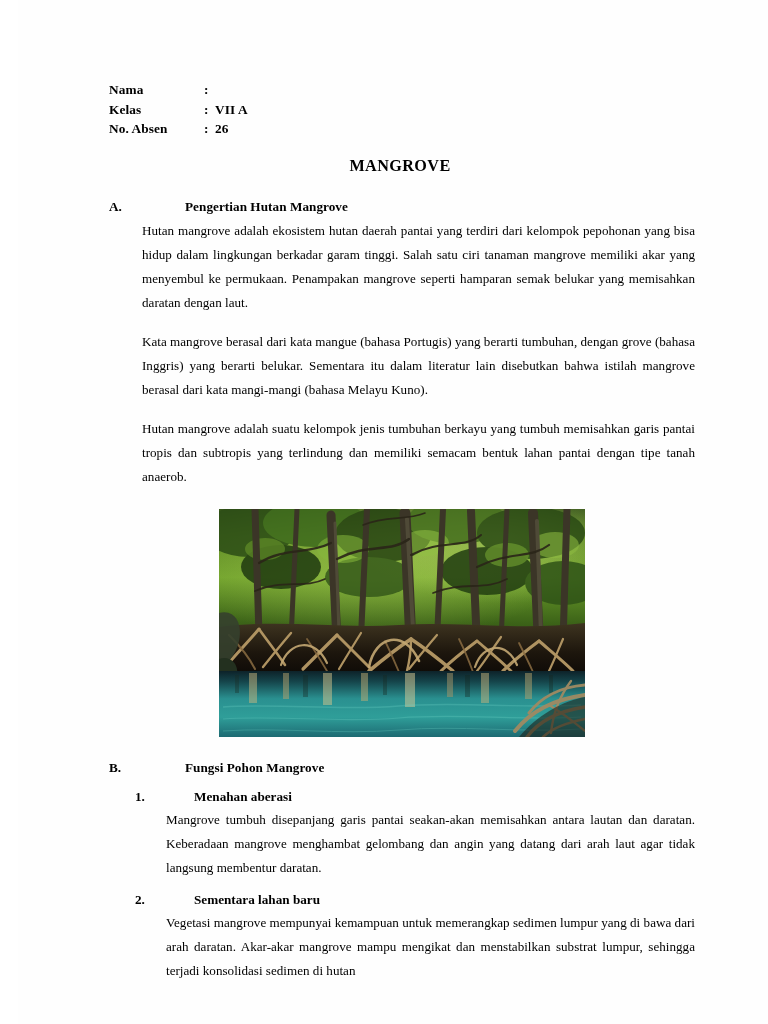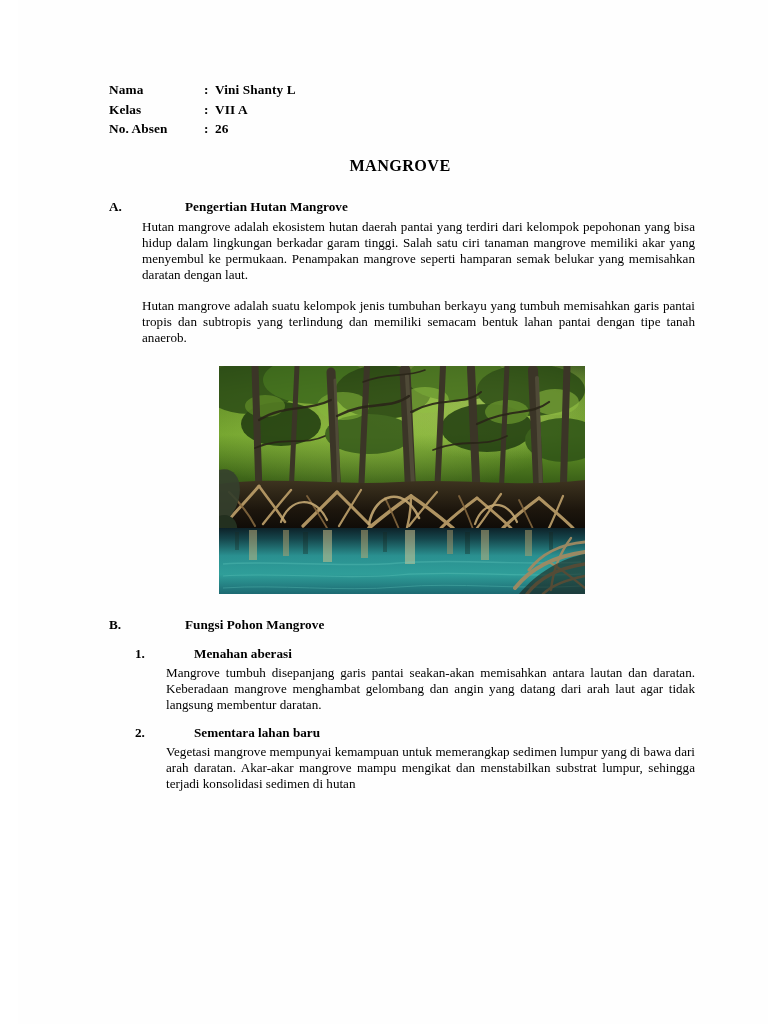--- a/index.html
+++ b/index.html
@@ -87,21 +87,21 @@
   }
 
   .body-block {
     padding-left: 33px;
   }
   p.para {
     margin: 3px 0 0 0;
     text-align: justify;
     text-justify: inter-word;
     font-size: 13.1px;
-    line-height: 16px;
+    line-height: 24px;
     letter-spacing: 0.01px;
   }
   p.para + p.para {
     margin-top: 15px;
   }
 
   
   .num-item {
     margin-top: 11px;
   }
@@ -152,21 +152,20 @@
 </head>
 <body>
 
 <div class="page">
   <div class="content">
 
     <div class="ident">
       <div class="ident-row">
         <span class="ident-label">Nama</span>
         <span class="ident-sep">:</span>
-        <span class="ident-value">Vini Shanty L</span>
       </div>
       <div class="ident-row">
         <span class="ident-label">Kelas</span>
         <span class="ident-sep">:</span>
         <span class="ident-value">VII A</span>
       </div>
       <div class="ident-row">
         <span class="ident-label">No. Absen</span>
         <span class="ident-sep">:</span>
         <span class="ident-value">26</span>
@@ -175,20 +174,21 @@
 
     <div class="doc-title">MANGROVE</div>
 
     <div class="section">
       <div class="section-head">
         <span class="sec-marker">A.</span>
         <span class="sec-title">Pengertian Hutan Mangrove</span>
       </div>
       <div class="body-block">
         <p class="para">Hutan mangrove adalah ekosistem hutan daerah pantai yang terdiri dari kelompok pepohonan yang bisa hidup dalam lingkungan berkadar garam tinggi. Salah satu ciri tanaman mangrove memiliki akar yang menyembul ke permukaan. Penampakan mangrove seperti hamparan semak belukar yang memisahkan daratan dengan laut.</p>
+        <p class="para">Kata mangrove berasal dari kata mangue (bahasa Portugis) yang berarti tumbuhan, dengan grove (bahasa Inggris) yang berarti belukar. Sementara itu dalam literatur lain disebutkan bahwa istilah mangrove berasal dari kata mangi-mangi (bahasa Melayu Kuno).</p>
         <p class="para">Hutan mangrove adalah suatu kelompok jenis tumbuhan berkayu yang tumbuh memisahkan garis pantai tropis dan subtropis yang terlindung dan memiliki semacam bentuk lahan pantai dengan tipe tanah anaerob.</p>
       </div>
     </div>
 
     <div class="figure">
       <div class="photo" aria-label="Foto hutan mangrove dengan akar tunjang dan air berwarna toska">
         <svg viewBox="0 0 366 228" preserveAspectRatio="none">
           <defs>
             <linearGradient id="gCanopy" x1="0" y1="0" x2="0" y2="1">
               <stop offset="0%" stop-color="#2e4c16"></stop>

